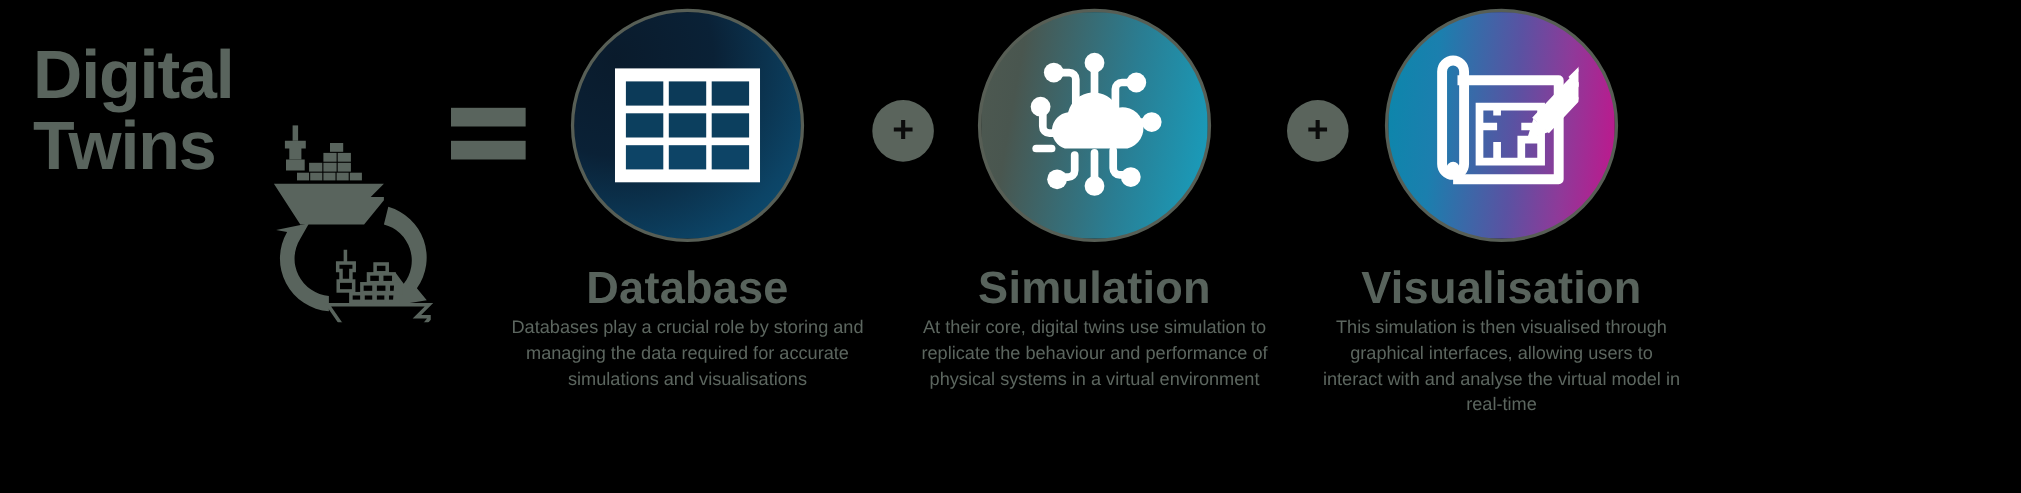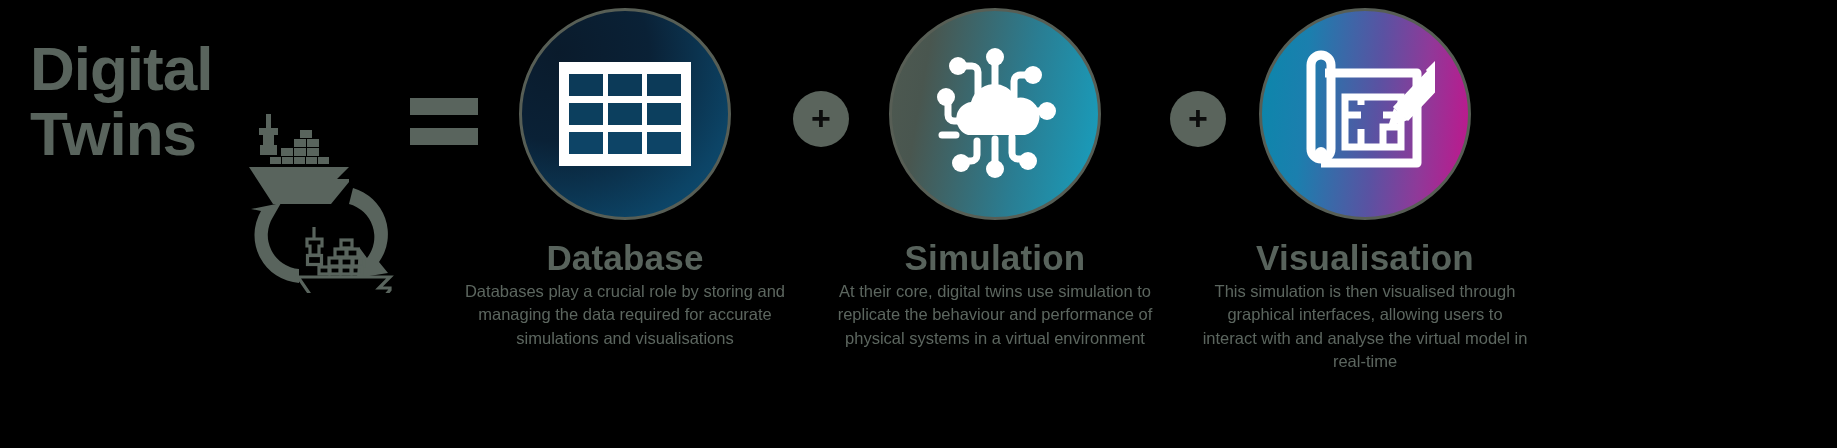--- a/index.html
+++ b/index.html
@@ -38,21 +38,21 @@
     border:3px solid #575e55;
     display:flex; align-items:center; justify-content:center;
     position:relative;
   }
   .circle svg { display:block; }
   .c-db  { background:radial-gradient(circle at 18% 20%, #0a1b2c 0%, #0a2136 38%, #0c4466 78%, #0d5278 100%); }
   .c-sim { background:linear-gradient(100deg, #4e5951 0%, #49564f 18%, #2a7d92 62%, #17a0c0 100%); }
   .c-vis { background:linear-gradient(95deg, #0b87ab 0%, #1b7fae 22%, #5a52a2 55%, #8e3a99 76%, #c2158c 100%); }
 
   .heading {
-    font-size:35px; font-weight:bold; color:#58635c;
+    font-size:41px; font-weight:bold; color:#58635c;
     margin-top:10px; letter-spacing:.2px;
   }
   .body-text {
     font-size:16.5px; line-height:1.42; color:#5c665f;
     margin-top:2px; padding:0 6px;
   }
 
   
   .plus {
     position:absolute; top:91px;

